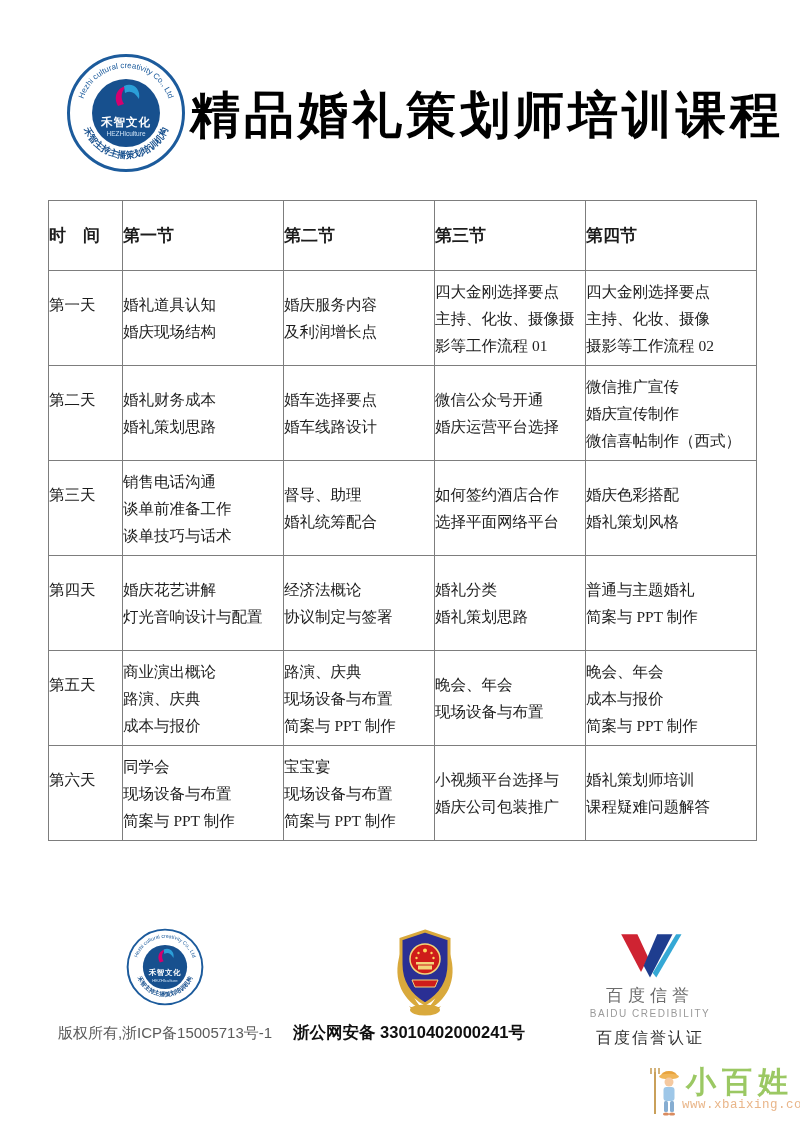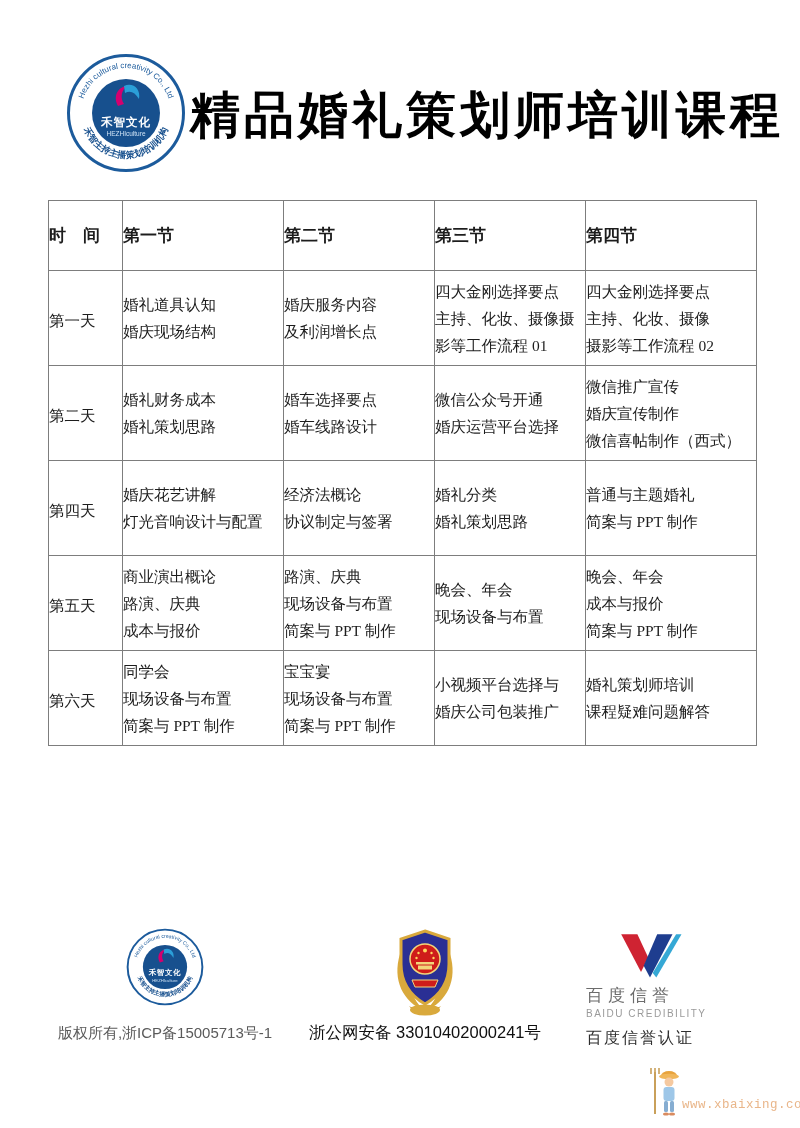--- a/index.html
+++ b/index.html
@@ -24,37 +24,37 @@
     position:absolute; left:48px; top:200px; width:708px;
     border-collapse:collapse; table-layout:fixed;
     font-family:"Liberation Serif","DejaVu Serif",serif;
   }
   .course-table th, .course-table td {
     border:1px solid #7d7d7d; text-align:left; color:#1d1d1d;
     background:#fff; overflow:hidden;
   }
   .course-table th { height:70px; font-size:17px; font-weight:bold; vertical-align:middle; }
   .course-table td { height:95px; font-size:15.5px; }
-  .day-cell { vertical-align:top; padding-top:40px; font-size:16.5px; }
+  .day-cell { vertical-align:top; padding-top:24px; font-size:16.5px; }
   .course-cell { vertical-align:middle; }
   .cell-line { line-height:27px; white-space:nowrap; }
 
   
   .copyright {
     position:absolute; left:55px; top:1024px; width:220px; text-align:center;
     font-size:15px; color:#5a5a5a;
     font-family:"Liberation Sans","DejaVu Sans",sans-serif;
   }
   .police-badge { position:absolute; left:385px; top:926px; width:80px; height:92px; }
   .police-beian {
-    position:absolute; left:300px; top:1022px; width:250px; text-align:center;
-    font-size:16.5px; font-weight:normal; color:#0f0f0f;
+    position:absolute; left:284px; top:1022px; width:250px; text-align:center;
+    font-size:16.5px; font-weight:bold; color:#0f0f0f;
     font-family:"Liberation Sans","DejaVu Sans",sans-serif;
   }
-  .baidu-block { position:absolute; left:586px; top:928px; width:128px; 
+  .baidu-block { position:absolute; left:586px; top:928px; width:128px; text-align:center;
     font-family:"Liberation Sans","DejaVu Sans",sans-serif; }
   .baidu-mark { width:72px; height:52px; display:block; margin:0 auto; }
   .baidu-cn { margin-top:4px; font-size:17px; color:#6c6c6c; letter-spacing:5px; }
   .baidu-en { margin-top:1px; font-size:10px; color:#9a9a9a; letter-spacing:1.5px; }
   .baidu-cert { margin-top:9px; font-size:16px; color:#2e2e2e; letter-spacing:2px; }
 
   
   .watermark { position:absolute; left:648px; top:1062px; width:152px; height:60px; }
   .farmer { position:absolute; left:2px; top:4px; width:32px; height:52px; }
   .wm-name {
@@ -146,20 +146,40 @@
             <div class="cell-line">微信公众号开通</div>
             <div class="cell-line">婚庆运营平台选择</div>
           </td>
           <td class="course-cell">
             <div class="cell-line">微信推广宣传</div>
             <div class="cell-line">婚庆宣传制作</div>
             <div class="cell-line">微信喜帖制作（西式）</div>
           </td>
         </tr>
         <tr>
+          <td class="day-cell">第三天</td>
+          <td class="course-cell">
+            <div class="cell-line">销售电话沟通</div>
+            <div class="cell-line">谈单前准备工作</div>
+            <div class="cell-line">谈单技巧与话术</div>
+          </td>
+          <td class="course-cell">
+            <div class="cell-line">督导、助理</div>
+            <div class="cell-line">婚礼统筹配合</div>
+          </td>
+          <td class="course-cell">
+            <div class="cell-line">如何签约酒店合作</div>
+            <div class="cell-line">选择平面网络平台</div>
+          </td>
+          <td class="course-cell">
+            <div class="cell-line">婚庆色彩搭配</div>
+            <div class="cell-line">婚礼策划风格</div>
+          </td>
+        </tr>
+        <tr>
           <td class="day-cell">第四天</td>
           <td class="course-cell">
             <div class="cell-line">婚庆花艺讲解</div>
             <div class="cell-line">灯光音响设计与配置</div>
           </td>
           <td class="course-cell">
             <div class="cell-line">经济法概论</div>
             <div class="cell-line">协议制定与签署</div>
           </td>
           <td class="course-cell">
@@ -274,16 +294,17 @@
       <path d="M1,8 V2 M5,8 V2 M9,8 V2" stroke="#c9a05a" stroke-width="1.6" fill="none"></path>
       <path d="M11,10 a8,5 0 0 1 16,0 Z" fill="#e8a33d"></path>
       <ellipse cx="19" cy="10.5" rx="10" ry="2.8" fill="#f0b65a"></ellipse>
       <circle cx="19" cy="16" r="4.5" fill="#f5c9a0"></circle>
       <rect x="13.5" y="21" width="11" height="14" rx="3" fill="#9ec7e8"></rect>
       <rect x="14" y="35" width="4" height="11" rx="1.5" fill="#86add1"></rect>
       <rect x="20" y="35" width="4" height="11" rx="1.5" fill="#86add1"></rect>
       <ellipse cx="16" cy="48" rx="3" ry="1.6" fill="#d98b5f"></ellipse>
       <ellipse cx="22" cy="48" rx="3" ry="1.6" fill="#d98b5f"></ellipse>
     </svg>
+    <div class="wm-name">小百姓</div>
     <div class="wm-url">www.xbaixing.com</div>
   </div>
 
 </div>
 
 </body></html>

